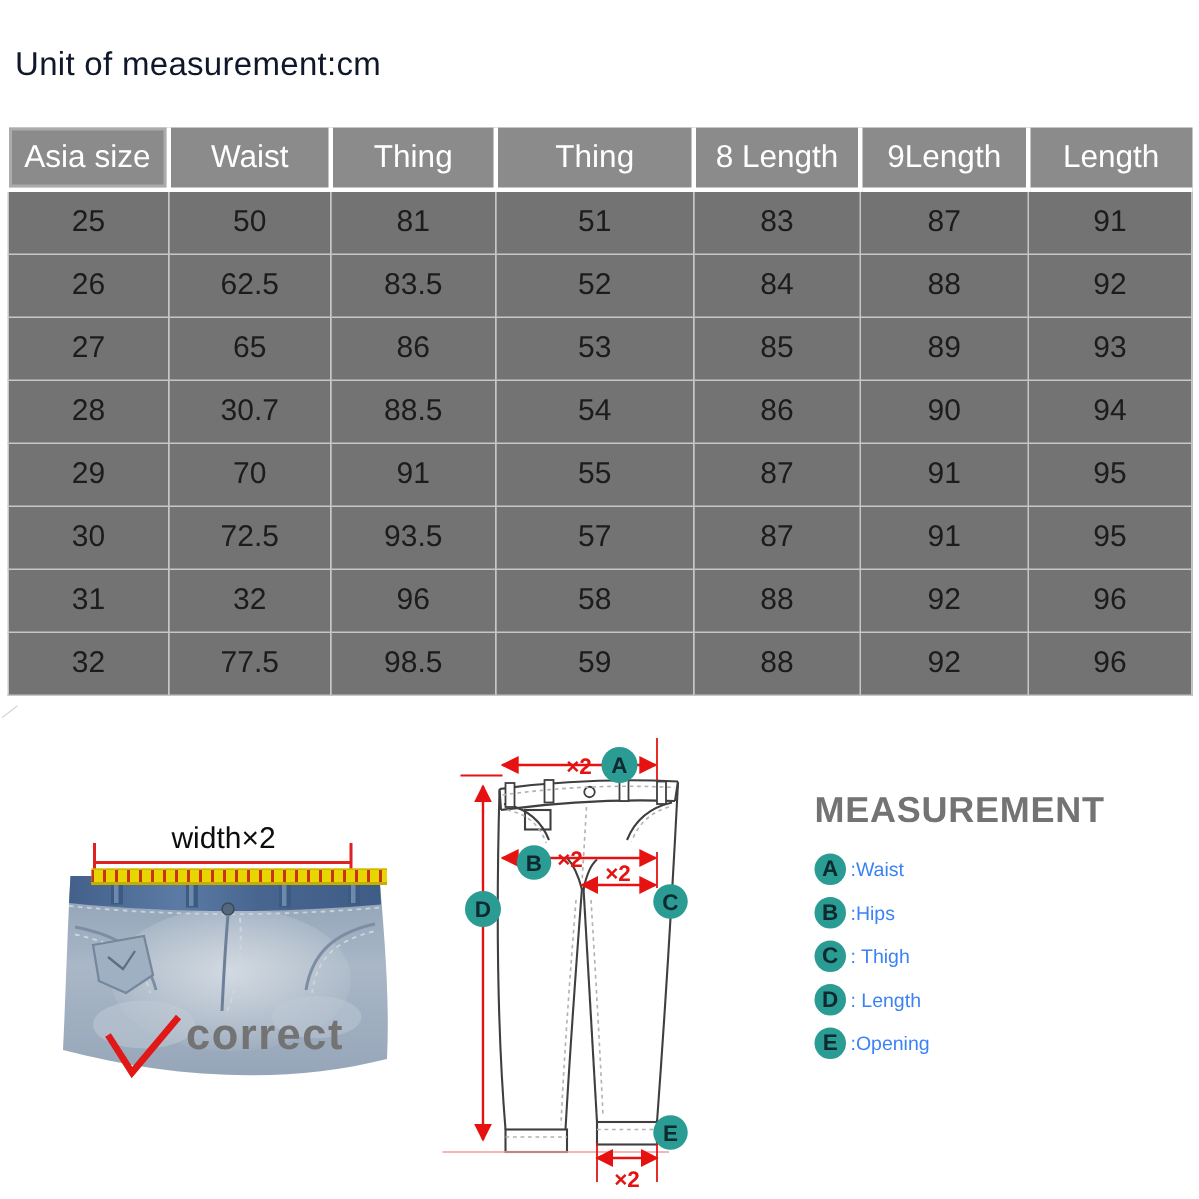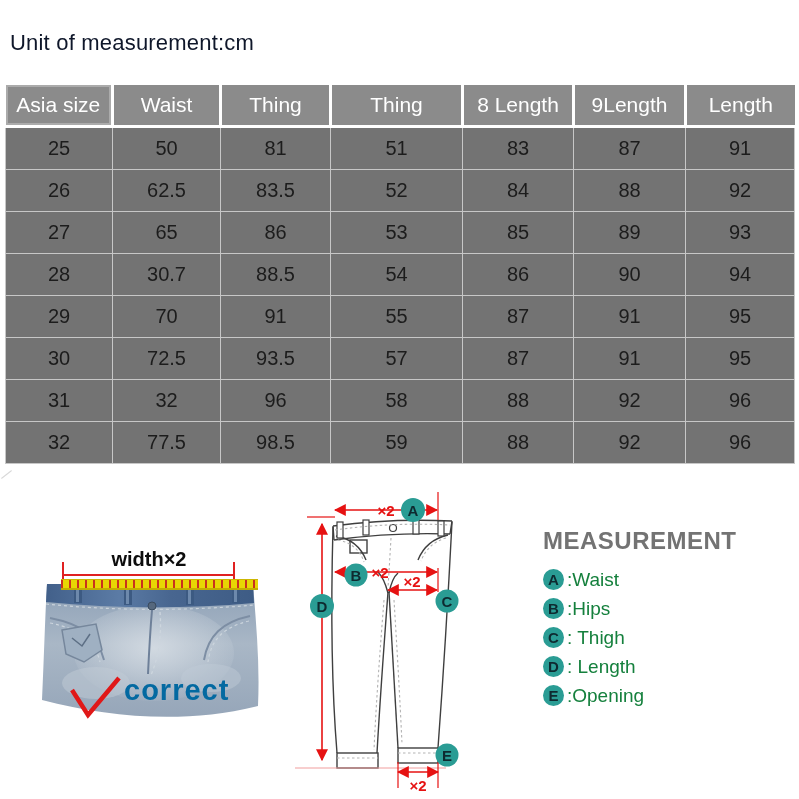--- a/index.html
+++ b/index.html
@@ -30,48 +30,48 @@
   }
   col.c1{width:107px} col.c2{width:108px} col.c3{width:110px} col.c4{width:132px}
   col.c5{width:111px} col.c6{width:112px} col.c7{width:109px}
 
   
   .artifact { position:absolute; left:0px; top:474px; width:13px; height:1px;
     background:#bdbdbd; transform:rotate(-38deg); opacity:.6; }
   .jeans-photo { position:absolute; left:36px; top:578px; }
   .width-label {
     position:absolute; left:63px; top:548px; width:172px; text-align:center;
-    font-size:20px; font-weight:bold; color:#0d0d0d;
+    font-size:20px; font-weight:normal; color:#0d0d0d;
   }
   .dim-line   { position:absolute; left:63px; top:574px; width:171px; height:2px; background:#e02121; }
   .dim-tick-l { position:absolute; left:62px; top:562px; width:2px; height:27px; background:#e02121; }
   .dim-tick-r { position:absolute; left:233px; top:562px; width:2px; height:27px; background:#e02121; }
   .tape {
     position:absolute; left:61px; top:579px; width:197px; height:8px;
     background-color:#e8d603;
     background-image:repeating-linear-gradient(90deg, rgba(198,32,32,.9) 0 2px, rgba(0,0,0,0) 2px 8px);
     border-top:1px solid #cdb703; border-bottom:2px solid #c4ae00;
   }
   .check-svg { position:absolute; left:64px; top:672px; }
   .correct-label {
     position:absolute; left:124px; top:674px;
-    font-size:29px; font-weight:bold; color:#0369a1; letter-spacing:1px;
+    font-size:29px; font-weight:bold; color:#737373; letter-spacing:1px;
   }
   
   .pants-diagram { position:absolute; left:288px; top:480px; }
   
   .legend { position:absolute; left:543px; top:527px; width:230px; }
   .legend-title { font-size:24px; font-weight:bold; color:#737373; letter-spacing:0.5px; margin-bottom:14px; }
   .legend-item { display:flex; align-items:center; height:21px; margin-bottom:8px; }
   .legend-badge {
     width:21px; height:21px; border-radius:50%; background:#2a9c94;
     color:#0e2a30; font-size:15px; font-weight:bold;
     display:flex; align-items:center; justify-content:center; flex:0 0 21px;
   }
-  .legend-text { font-size:19px; color:#15803d; margin-left:3px; white-space:pre; }
+  .legend-text { font-size:13px; color:#3b82f6; margin-left:3px; white-space:pre; }
 
   .badge-text { font-family:"Liberation Sans", sans-serif; font-weight:bold; font-size:15px; fill:#0e2a30; }
   .x2-text { font-family:"Liberation Sans", sans-serif; font-weight:bold; font-size:15px; fill:#e61212; }
 </style>
 </head>
 <body>
 
 <div class="page">
 
   <div class="unit-note">Unit of measurement:cm</div>

